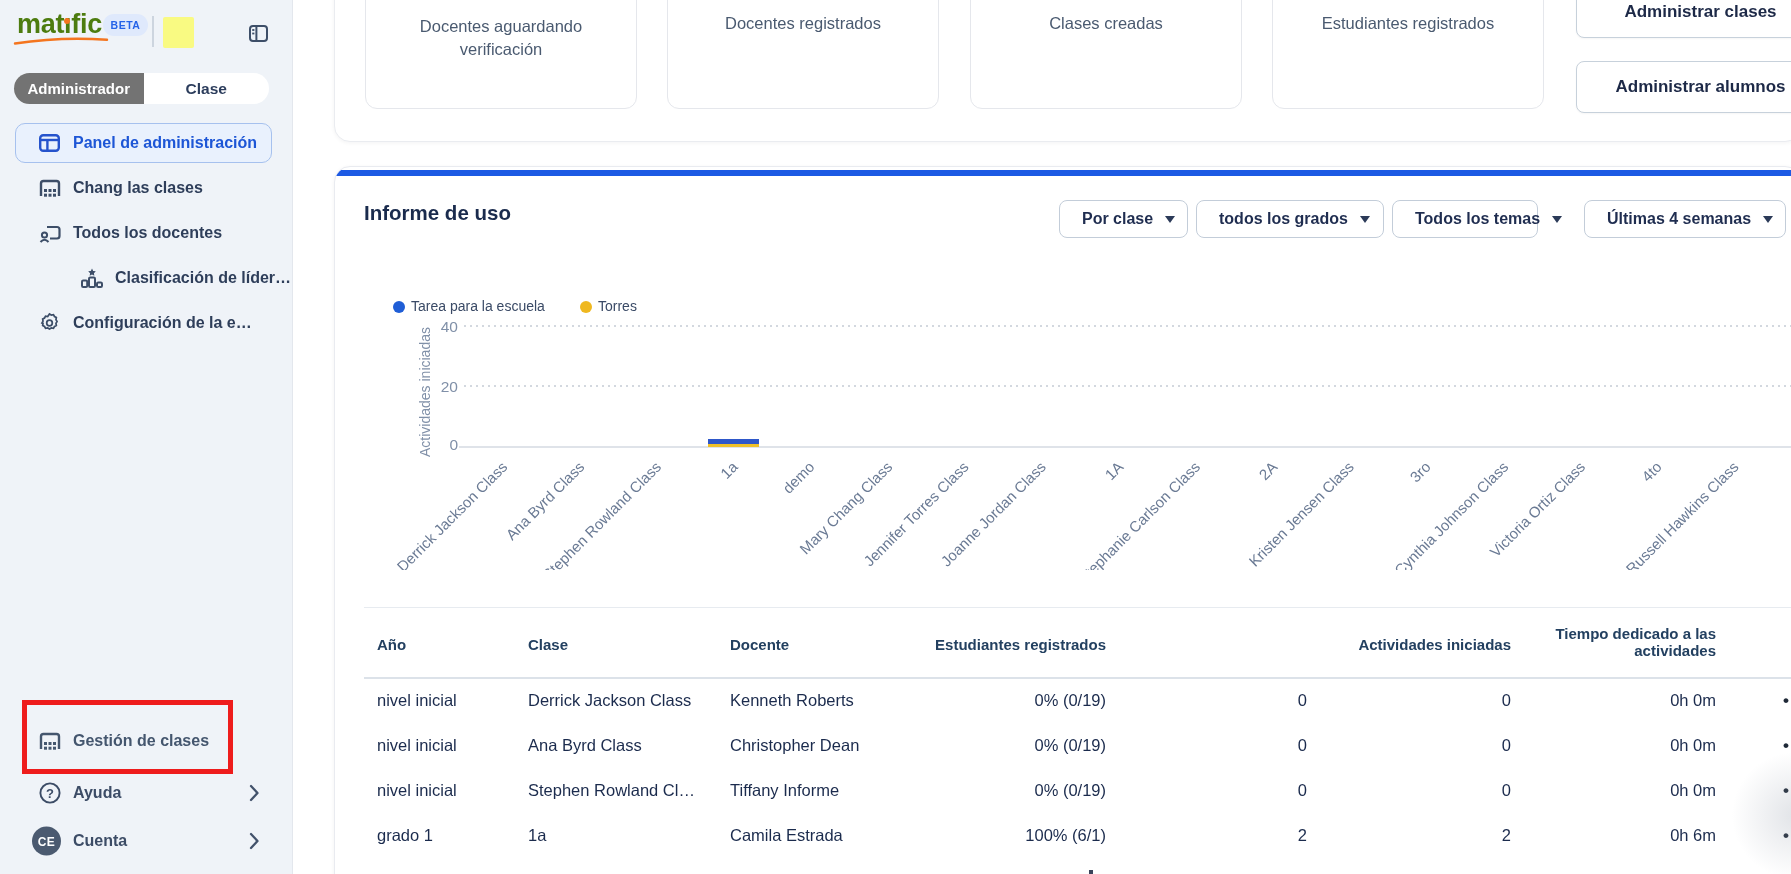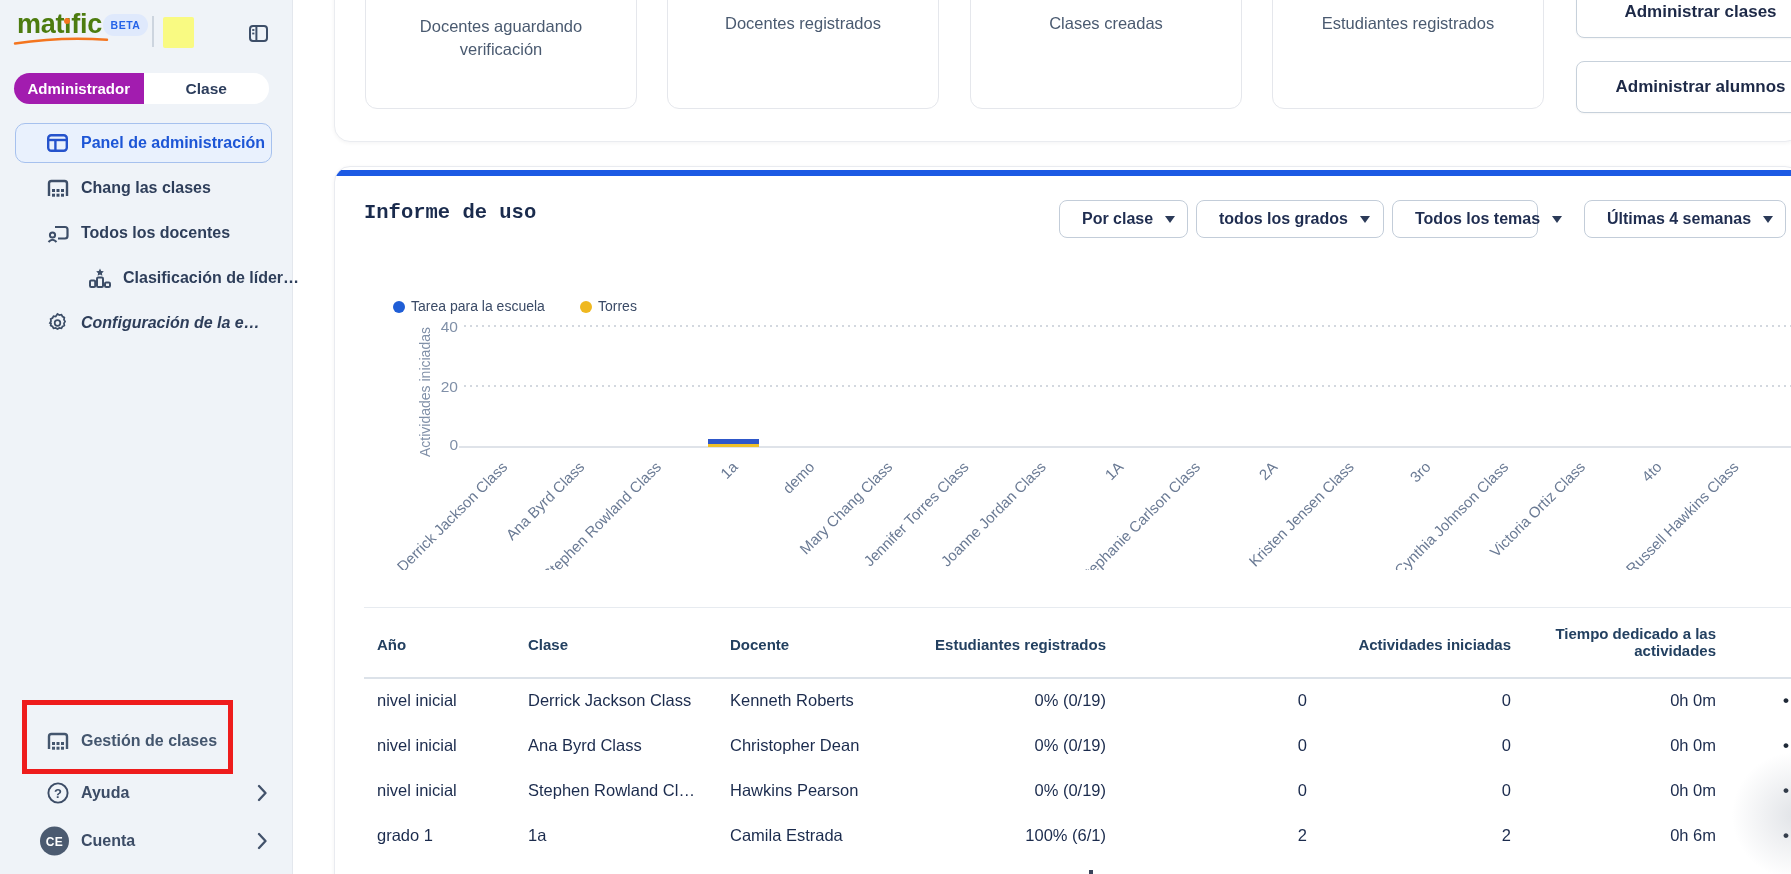--- a/index.html
+++ b/index.html
@@ -16,30 +16,30 @@
 #logodot { position:absolute; width:6.5px; height:6.5px; border-radius:50%; background:#f4751f; left:63.5px; top:17.5px; }
 #beta { position:absolute; left:103px; top:14px; width:45px; height:22px; border-radius:11px;
   background:#dfe9fc; color:#2563e8; font-size:10.5px; font-weight:700; letter-spacing:.5px;
   display:flex; align-items:center; justify-content:center; }
 #lg-div { position:absolute; left:152px; top:16px; width:2px; height:31px; background:#cdd5df; }
 #yellow { position:absolute; left:163px; top:17px; width:31px; height:31px; background:#f9fa82; border-radius:2px; }
 #paneltoggle { position:absolute; left:249px; top:25px; }
 
 #toggle { position:absolute; left:14px; top:73px; width:255px; height:31px;
   background:#fff; border-radius:15.5px; }
-#toggle .on { position:absolute; left:0; top:0; width:129.5px; height:31px; background:#a21caf;
+#toggle .on { position:absolute; left:0; top:0; width:129.5px; height:31px; background:#737373;
   border-radius:15.5px 0 0 15.5px; color:#fff; font-size:15px; font-weight:700;
   display:flex; align-items:center; justify-content:center; }
 #toggle .off { position:absolute; left:129.5px; top:0; width:125.5px; height:31px;
   color:#2c3d5c; font-size:15.5px; font-weight:600;
   display:flex; align-items:center; justify-content:center; }
 
 .nav-active { position:absolute; left:15px; top:123px; width:257px; height:39.5px;
   background:#e9f1fd; border:1px solid #a6c1ee; border-radius:10px; }
-.navrow { position:absolute; left:16px; width:293px; height:40px; }
+.navrow { position:absolute; left:8px; width:293px; height:40px; }
 .navrow .ic { position:absolute; left:31px; top:50%; transform:translateY(-50%); }
 .navrow .tx { position:absolute; left:65px; top:50%; transform:translateY(-50%);
   font-size:16px; font-weight:600; color:#2e3e5a; white-space:nowrap; }
 .navrow .tx.blue { color:#1d56d6; font-weight:700; }
 
 #redbox { position:absolute; left:22px; top:700px; width:211px; height:74px; border:5px solid #ee1c1c; }
 .chev { position:absolute; left:241px; top:50%; transform:translateY(-50%); }
 #avatar { position:absolute; left:24px; top:50%; transform:translateY(-50%); width:29px; height:29px;
   border-radius:50%; background:#4b5a70; color:#fff; font-size:12px; font-weight:700;
   display:flex; align-items:center; justify-content:center; letter-spacing:.3px; }
@@ -56,21 +56,21 @@
   border:1px solid #c7d1db; border-radius:8px; box-shadow:0 1px 2px rgba(0,0,0,.04);
   display:flex; align-items:center; justify-content:center;
   font-size:17px; font-weight:700; color:#1d2947; }
 
 
 #c2 { position:absolute; left:334px; top:166px; width:1467px; height:744px;
   background:#fff; border:1px solid #e9ebf0;
   border-radius:16px 16px 0 0; box-shadow:0 1px 4px rgba(16,24,40,.05); overflow:hidden; }
 #bluebar { left:-1px; top:3px; width:1469px; height:6px; background:#1d5ae4; border-radius:14px 14px 0 0; }
 #c2 > * { position:absolute; }
-#title { left:29px; top:34px; font-size:20.5px; font-weight:700; color:#1a2b4d;font-family:Liberation Mono, monospace; }
+#title { left:29px; top:34px; font-size:20.5px; font-weight:700; color:#1a2b4d; }
 .filter { height:38px; top:33px; background:#fff; border:1px solid #c3cdd9; border-radius:8px;
   display:flex; align-items:center; justify-content:space-between; padding:0 14px 0 22px;
   font-size:16px; font-weight:600; color:#1f2d50; white-space:nowrap; }
 .caret { width:0; height:0; border-left:5.5px solid transparent; border-right:5.5px solid transparent;
   border-top:7px solid #2b3a58; margin-left:12px; }
 .ldot { width:12px; height:12px; border-radius:50%; top:134px; }
 .ltx { top:131px; font-size:14px; color:#3a4a66; }
 
 #ylabel { left:25px; top:217px; width:130px; text-align:center; font-size:14px; color:#8090a8; transform:rotate(-90deg); transform-origin:center; white-space:nowrap; }
 .tick { width:50px; text-align:right; font-size:15.5px; color:#8090a8; }
@@ -150,21 +150,21 @@
   </div>
   <div class="navrow" style="top:258px;margin-left:42px;">
     <svg class="ic" width="22" height="21" viewBox="0 0 22 21">
       <path d="M11,1 l1.2,2.4 2.6,.4 -1.9,1.9 .45,2.6 -2.35,-1.25 -2.35,1.25 .45,-2.6 -1.9,-1.9 2.6,-.4 z" fill="#3d4e68"></path>
       <rect x="8" y="10" width="6" height="9.5" rx="1.2" fill="none" stroke="#3d4e68" stroke-width="2"></rect>
       <rect x="1" y="13" width="5.2" height="6.5" rx="1.2" fill="none" stroke="#3d4e68" stroke-width="2"></rect>
       <rect x="16" y="15" width="5" height="4.5" rx="1.2" fill="none" stroke="#3d4e68" stroke-width="2"></rect>
     </svg>
     <div class="tx">Clasificación de líder…</div>
   </div>
-  <div class="navrow" style="top:303px;font-style:italic;">
+  <div class="navrow" style="top:303px;">
     <svg class="ic" width="21" height="21" viewBox="0 0 24 24">
       <path d="M12 1.7l2.1 1.2 2.4-.4 1.2 2.1 2.1 1.2-.4 2.4 1.2 2.1-1.2 2.1.4 2.4-2.1 1.2-1.2 2.1-2.4-.4-2.1 1.2-2.1-1.2-2.4.4-1.2-2.1-2.1-1.2.4-2.4L3.4 12l1.2-2.1-.4-2.4 2.1-1.2 1.2-2.1 2.4.4z" fill="none" stroke="#3d4e68" stroke-width="2"></path>
       <circle cx="12" cy="12" r="3.2" fill="none" stroke="#3d4e68" stroke-width="2"></circle>
     </svg>
     <div class="tx">Configuración de la e…</div>
   </div>
 
   <div id="redbox"></div>
   <div class="navrow" style="top:721px;">
     <svg class="ic" width="22" height="20" viewBox="0 0 22 20">
@@ -279,21 +279,21 @@
   <div class="td" style="left:193px;top:556px;max-width:170px;overflow:hidden;text-overflow:ellipsis;">Ana Byrd Class</div>
   <div class="td" style="left:395px;top:556px;">Christopher Dean</div>
   <div class="td r" style="left:521px;top:556px;">0% (0/19)</div>
   <div class="td r" style="left:722px;top:556px;">0</div>
   <div class="td r" style="left:926px;top:556px;">0</div>
   <div class="td r" style="left:1131px;top:556px;">0h 0m</div>
   <div class="td dots" style="left:1448px;top:556px;">•••</div>
 
   <div class="td" style="left:42px;top:601px;">nivel inicial</div>
   <div class="td" style="left:193px;top:601px;max-width:170px;overflow:hidden;text-overflow:ellipsis;">Stephen Rowland Class</div>
-  <div class="td" style="left:395px;top:601px;">Hawkins Pearson</div>
+  <div class="td" style="left:395px;top:601px;">Tiffany Informe</div>
   <div class="td r" style="left:521px;top:601px;">0% (0/19)</div>
   <div class="td r" style="left:722px;top:601px;">0</div>
   <div class="td r" style="left:926px;top:601px;">0</div>
   <div class="td r" style="left:1131px;top:601px;">0h 0m</div>
   <div class="td dots" style="left:1448px;top:601px;">•••</div>
 
   <div class="td" style="left:42px;top:646px;">grado 1</div>
   <div class="td" style="left:193px;top:646px;">1a</div>
   <div class="td" style="left:395px;top:646px;">Camila Estrada</div>
   <div class="td r" style="left:521px;top:646px;">100% (6/1)</div>

